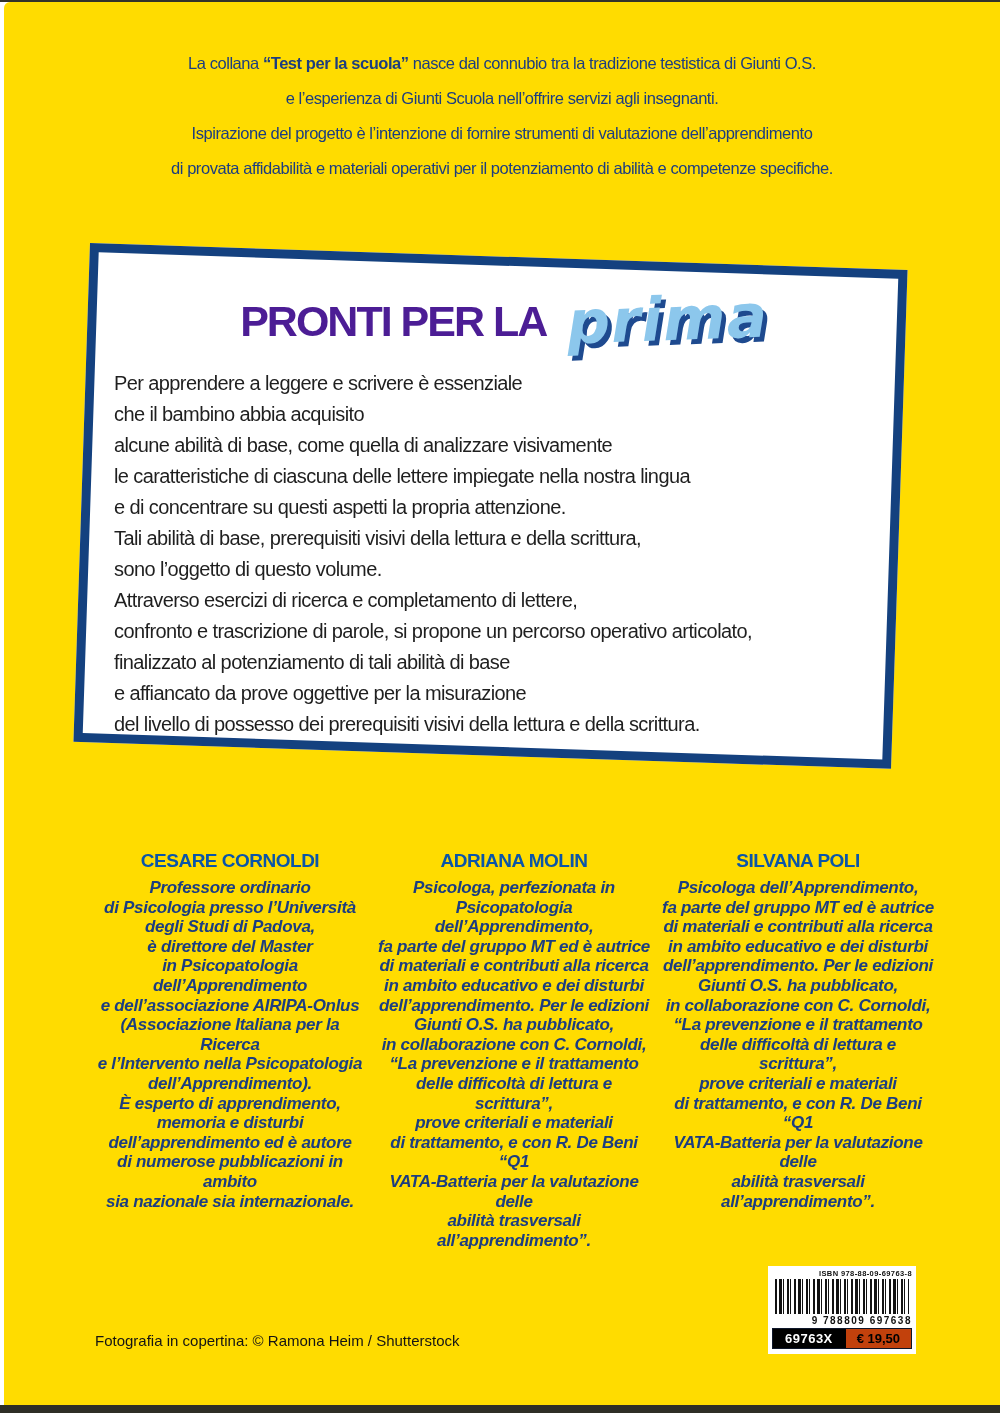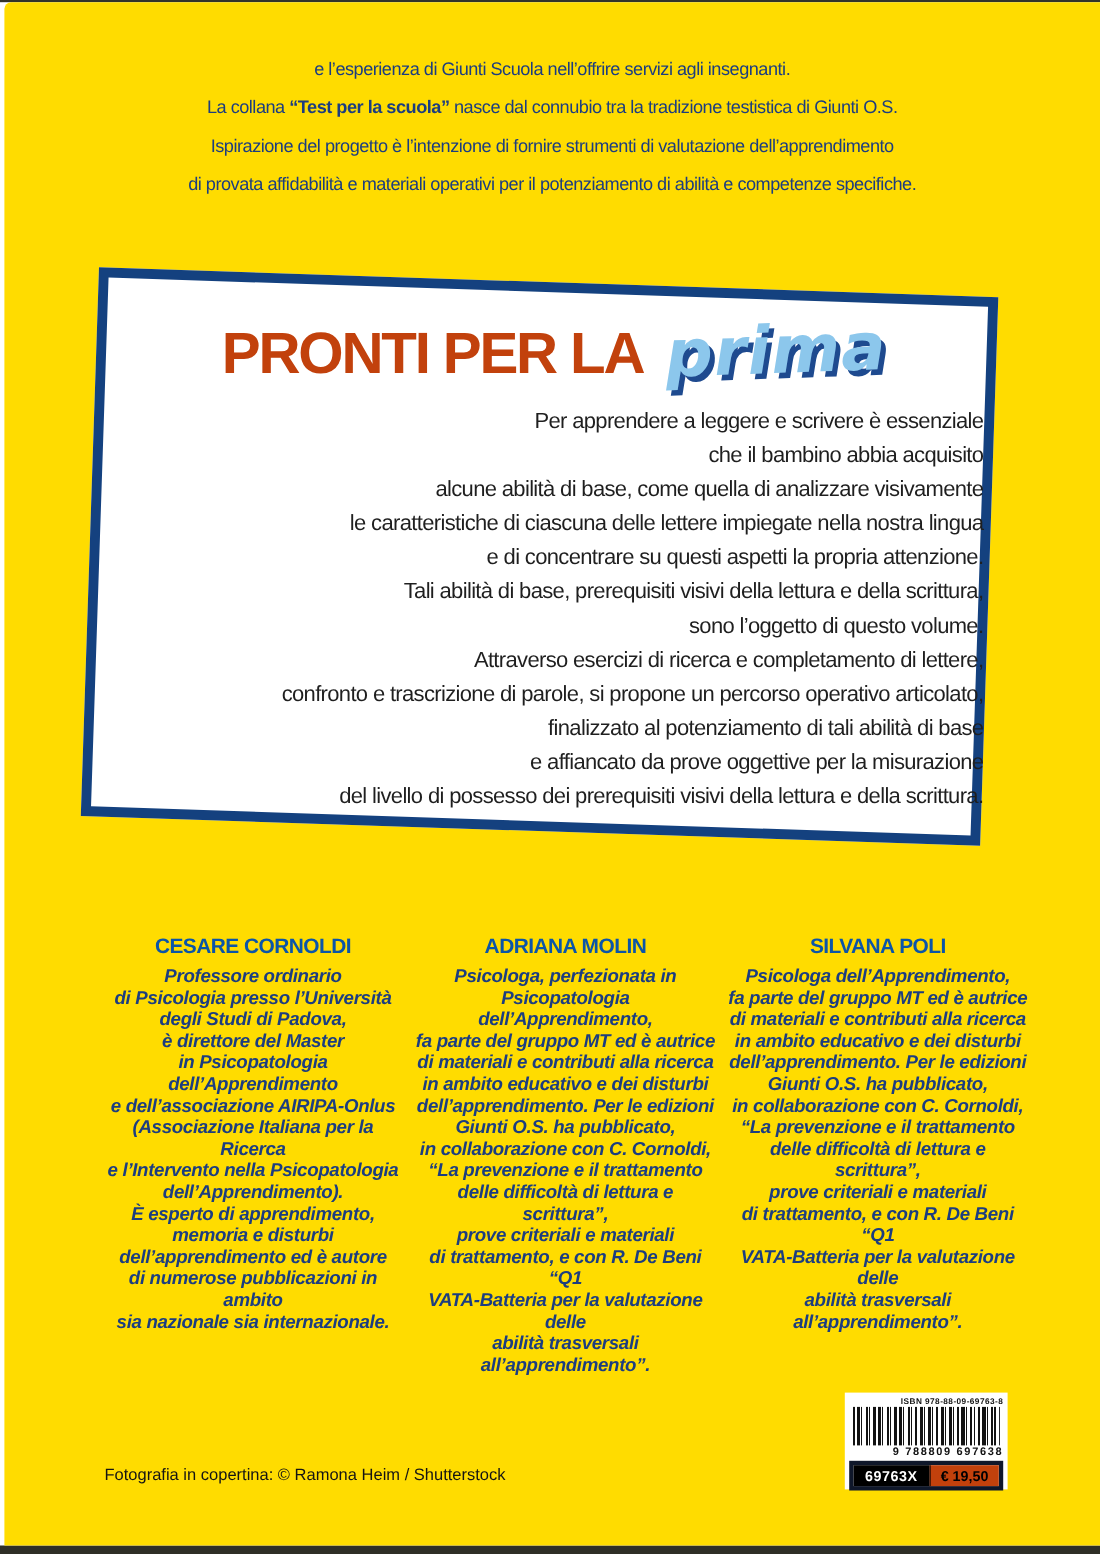--- a/index.html
+++ b/index.html
@@ -13,27 +13,27 @@
   
   .intro{position:absolute;top:44px;left:40px;width:916px;text-align:center;
          color:#1C3D80;font-size:16.5px;letter-spacing:-0.45px;line-height:35px;}
   .intro b{font-weight:bold;}
 
   
   .panel-frame{position:absolute;left:86px;top:241px;width:818px;height:499px;
                box-sizing:border-box;background:#ffffff;border:9px solid #14417F;
                transform:rotate(1.9deg);transform-origin:0 0;}
   .panel-title{position:absolute;left:100px;top:284px;width:800px;text-align:center;white-space:nowrap;}
-  .title-main{display:inline-block;color:#c2410c;font-weight:bold;font-size:53px;
+  .title-main{display:inline-block;color:#4c1d95;font-weight:bold;font-size:43px;
               letter-spacing:-2px;vertical-align:middle;}
   .title-accent{display:inline-block;font-family:"DejaVu Sans", sans-serif;
               font-weight:bold;font-style:italic;font-size:60px;color:#8CC7EC;
               text-shadow:4px 5px 0 #1E4A8F;margin-left:16px;vertical-align:middle;
               transform:rotate(-2deg);position:relative;top:-2px;letter-spacing:1px;}
-  .panel-body{position:absolute;left:110px;top:366px;width:780px;text-align:right;
+  .panel-body{position:absolute;left:110px;top:366px;width:780px;text-align:left;
               color:#1f1f1f;font-size:20px;letter-spacing:-0.6px;line-height:31px;}
 
   
   .authors{position:absolute;left:84px;top:848px;width:852px;display:flex;}
   .author-col{flex:1;text-align:center;padding:0 4px;}
   .author-name{color:#0B55A8;font-weight:bold;font-size:19px;letter-spacing:-0.5px;
                margin-bottom:6px;}
   .author-bio{color:#1C3D80;font-style:italic;font-weight:bold;font-size:17px;
               letter-spacing:-0.3px;line-height:19.6px;}
 
@@ -43,39 +43,39 @@
                background:#ffffff;box-sizing:border-box;padding:3px 4px 0 4px;}
   .barcode-isbn{font-size:7.5px;font-weight:bold;letter-spacing:0.4px;color:#111;
                 text-align:right;white-space:nowrap;}
   .barcode-bars{margin:1px auto 0;width:134px;height:35px;
       background:repeating-linear-gradient(to right,
         #121212 0 2px, #fff 2px 4px, #121212 4px 7px, #fff 7px 8px,
         #121212 8px 9px, #fff 9px 12px, #121212 12px 14px, #fff 14px 15px,
         #121212 15px 16px, #fff 16px 19px);}
   .barcode-ean{font-size:10px;font-weight:bold;text-align:right;letter-spacing:1.5px;
                color:#111;margin-top:1px;white-space:nowrap;}
-  .price-row{display:flex;height:19px;margin-top:2px;border:4px solid #0f172a;
+  .price-row{display:flex;height:19px;margin-top:2px;border:1px solid #0f172a;
              font-weight:bold;font-size:13px;}
   .price-code{flex:1.1;background:#000;color:#fff;display:flex;align-items:center;
               justify-content:center;letter-spacing:0.5px;}
   .price-value{flex:1;background:#c2410c;color:#000;display:flex;align-items:center;
                justify-content:center;border-left:1px solid #000;}
 </style>
 </head>
 <body>
 
 <div class="page">
   <div class="edge-top"></div>
   <div class="edge-bottom"></div>
 
   <div class="cover">
 
     <div class="intro">
+      <div><span>La collana </span><b>“Test per la scuola”</b><span> nasce dal connubio tra la tradizione testistica di Giunti O.S.</span></div>
       <div>e l’esperienza di Giunti Scuola nell’offrire servizi agli insegnanti.</div>
-      <div><span>La collana </span><b>“Test per la scuola”</b><span> nasce dal connubio tra la tradizione testistica di Giunti O.S.</span></div>
       <div>Ispirazione del progetto è l’intenzione di fornire strumenti di valutazione dell’apprendimento</div>
       <div>di provata affidabilità e materiali operativi per il potenziamento di abilità e competenze specifiche.</div>
     </div>
 
     <div class="panel-frame"></div>
 
     <div class="panel-title">
       <span class="title-main">PRONTI PER LA</span>
       <span class="title-accent">prima</span>
     </div>

